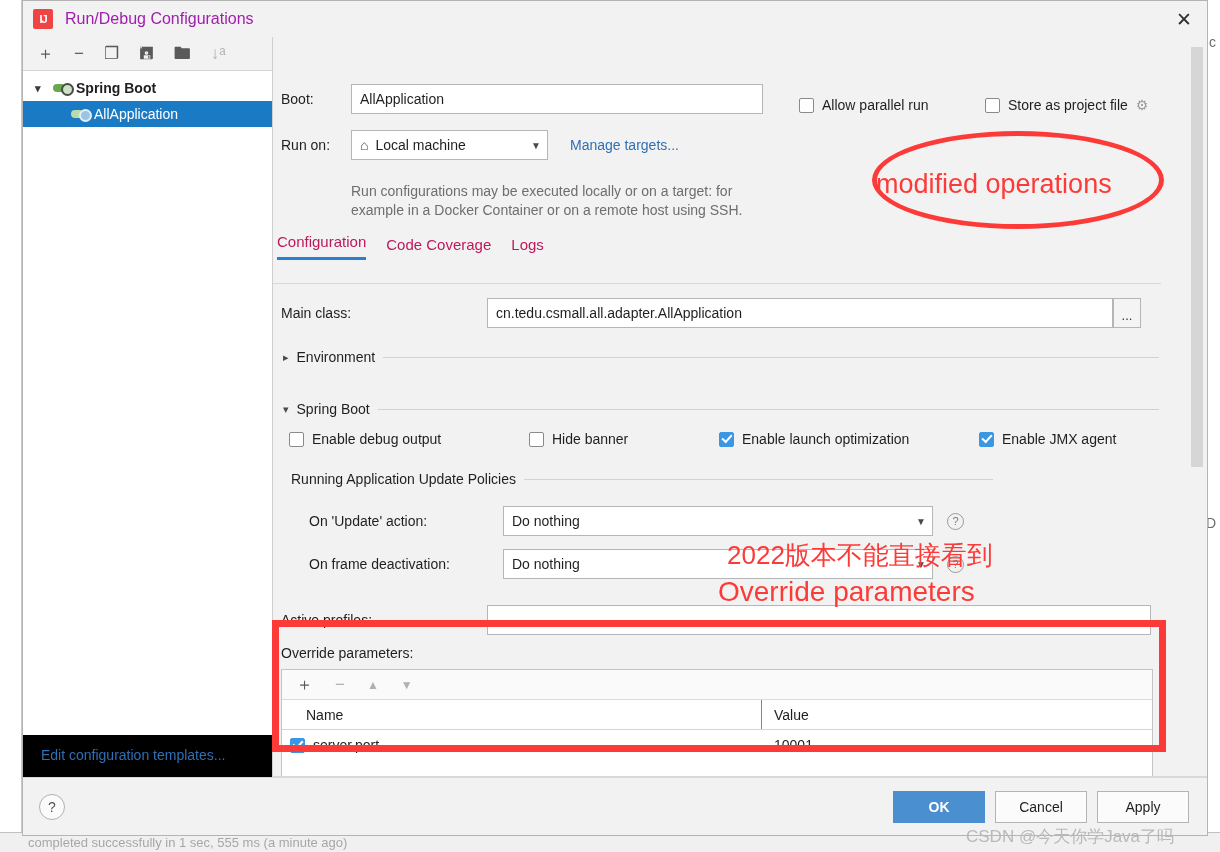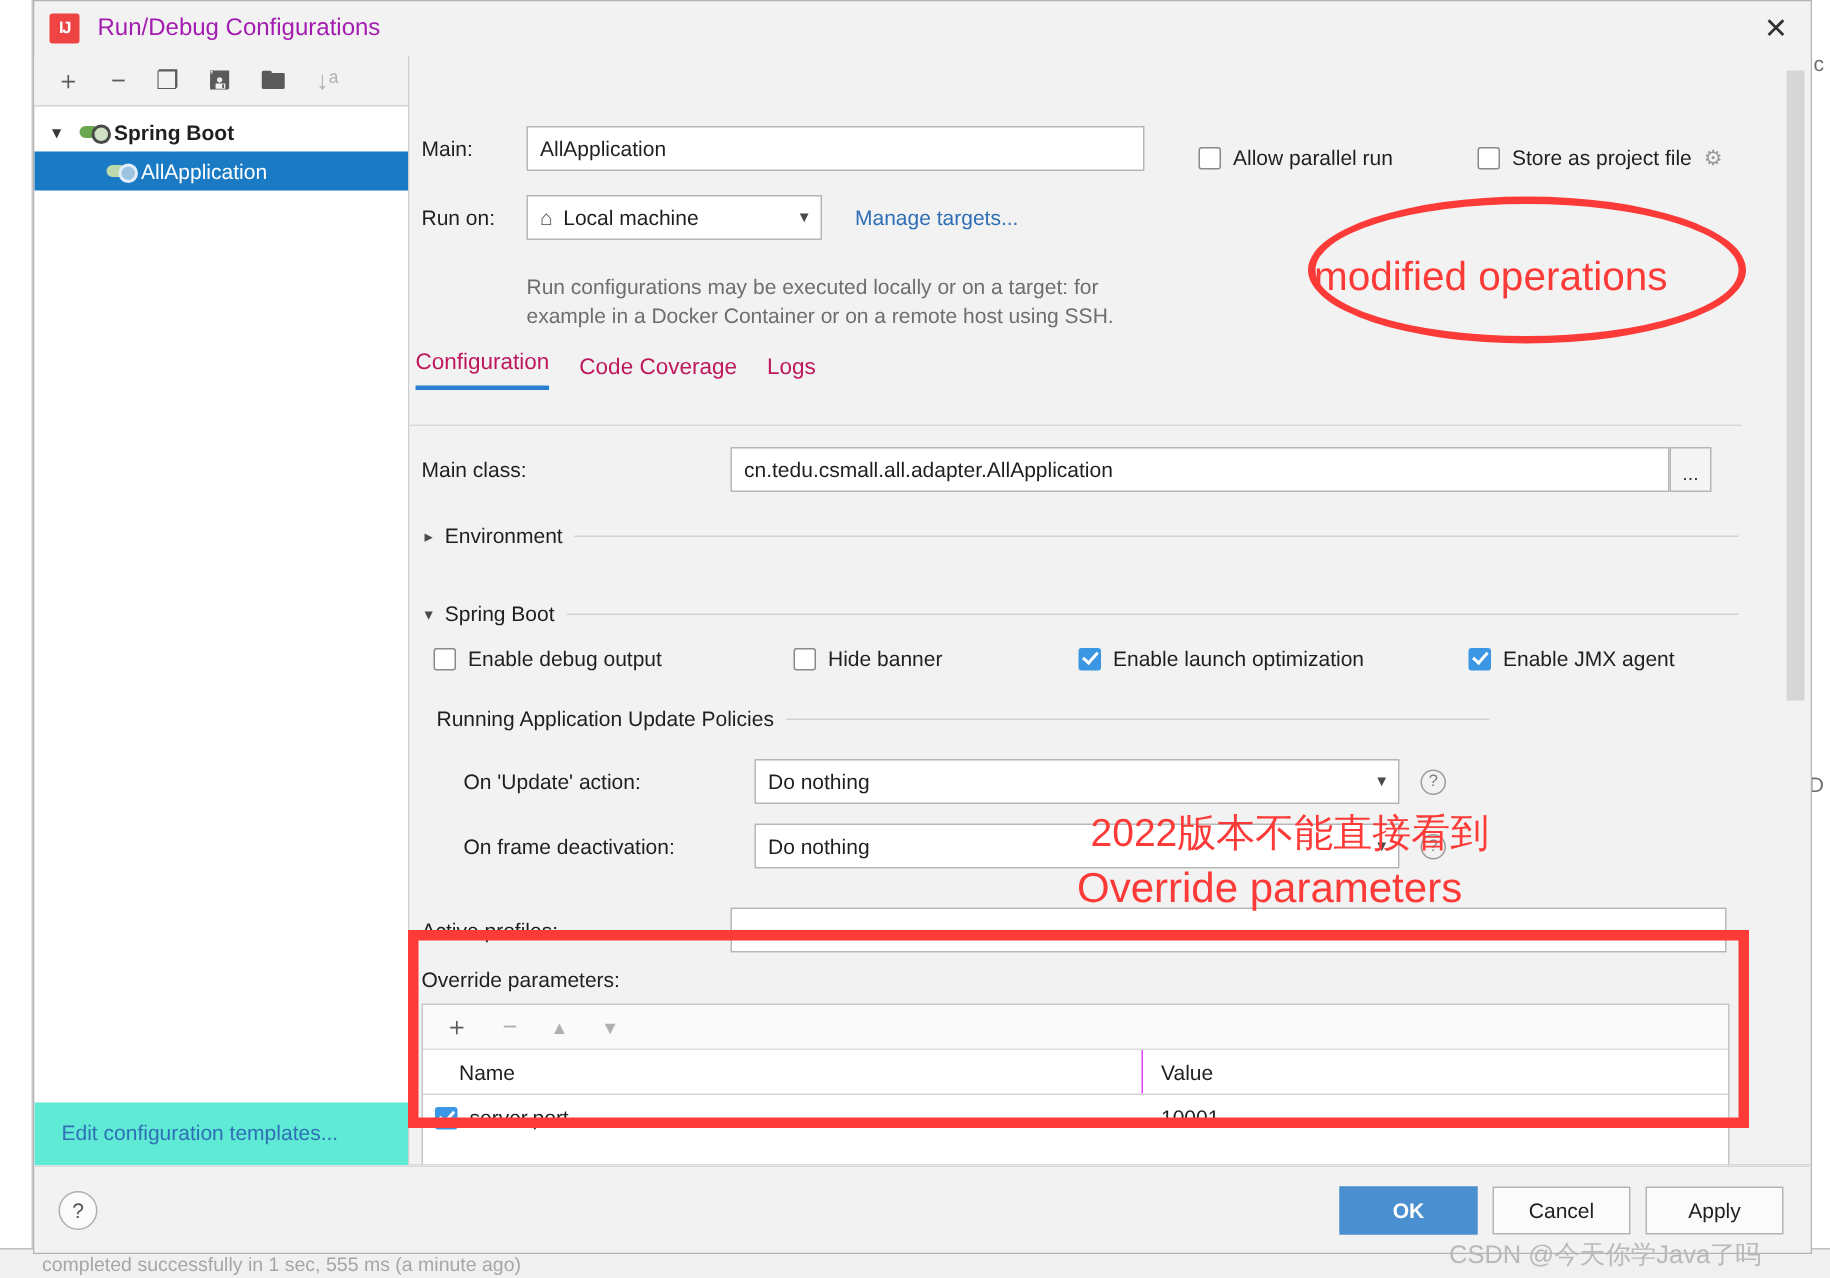--- a/index.html
+++ b/index.html
@@ -86,21 +86,21 @@
     background: #6aa84f; border-radius: 5px 2px 2px 5px;
   }
   .sb-ico::after {
     content: ""; position: absolute; left: 8px; top: 2px; width: 9px; height: 9px;
     border: 2px solid #4a4a4a; border-radius: 50%; background: #cfe3c4;
   }
   .sb-ico.sel::before { background: #bcd9ae; }
   .sb-ico.sel::after { border-color: #e2eef9; background: #9cc4e0; }
   .edit-templates {
     padding: 12px 0 14px 18px; font-size: 14px; color: #2f6fb5;
-    background: #5eead4;
+    background: #000000;
   }
 
   
   .right-panel {
     flex: 1 1 auto; position: relative; background: #f2f2f2;
     display: flex; flex-direction: column; min-width: 0;
   }
   .form-scroll { position: relative; flex: 1 1 auto; overflow: hidden; }
 
   .row { display: flex; align-items: center; }
@@ -253,21 +253,21 @@
           </div>
         </div>
 
         <div class="edit-templates">Edit configuration templates...</div>
       </div>
 
       <div class="right-panel">
         <div class="form-scroll">
 
           <div class="row" style="position:absolute; left:8px; top:47px;">
-            <div class="lbl" style="width:70px;">Main:</div>
+            <div class="lbl" style="width:70px;">Boot:</div>
             <div class="txtfield" style="width:412px;">AllApplication</div>
           </div>
 
           <div class="cbrow" style="position:absolute; left:526px; top:60px;">
             <span class="cb"></span>
             <span>Allow parallel run</span>
           </div>
           <div class="cbrow" style="position:absolute; left:712px; top:60px;">
             <span class="cb"></span>
             <span>Store as project file</span>

